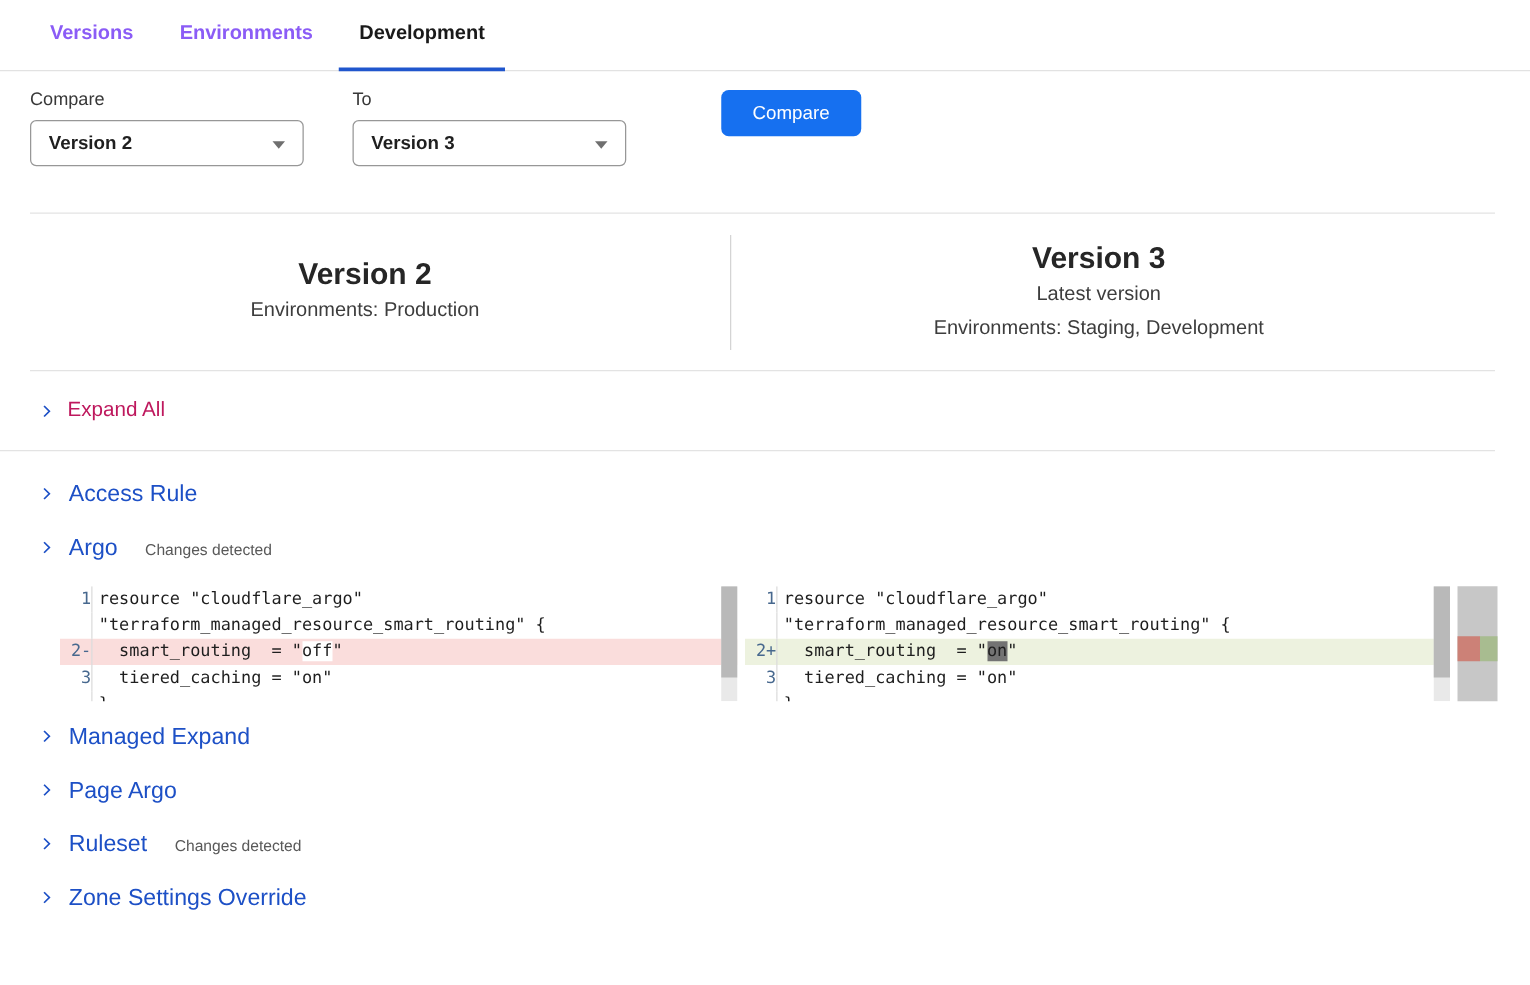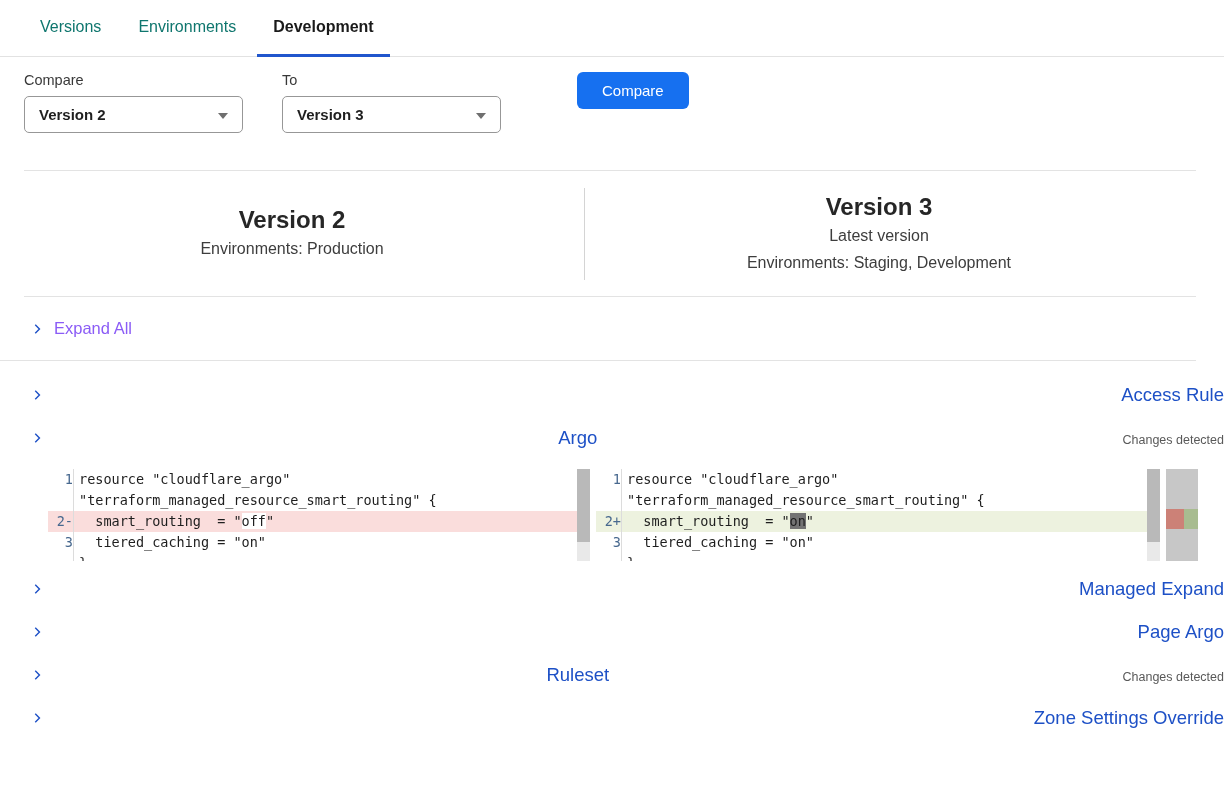--- a/index.html
+++ b/index.html
@@ -3,21 +3,21 @@
 <meta charset="utf-8">
 <style>
   * { box-sizing: border-box; margin: 0; padding: 0; }
   html,body { width:1224px; height:788px; background:#ffffff; overflow:hidden;
     font-family:"Liberation Sans", sans-serif; color:#222; }
 
   
   .tabbar { display:flex; align-items:stretch; height:57px; padding-left:24px;
     border-bottom:1px solid #e2e2e2; }
   .tab { display:flex; align-items:center; padding:0 16px; margin-right:5px;
-    font-size:16px; font-weight:400; color:#0f766e; cursor:pointer;
+    font-size:16px; font-weight:700; color:#8b5cf6; cursor:pointer;
     border-bottom:3px solid transparent; margin-bottom:-1px; }
   .tab.active { color:#1a1a1a; font-weight:600; border-bottom-color:#2056cd; }
 
   
   .controls { display:flex; margin:15px 0 0 24px; }
   .field { width:219px; margin-right:39px; }
   .field-label { font-size:14.5px; color:#383838; margin-bottom:8px; }
   .select { position:relative; height:37px; border:1px solid #979797; border-radius:5px;
     display:flex; align-items:center; padding:0 14px; font-size:15px; font-weight:700;
     color:#1f1f1f; background:#fff; cursor:pointer; }
@@ -37,25 +37,25 @@
   .vcol.left  { width:584px; }
   .vcol.right { width:588px; }
   .vtitle { font-size:24px; font-weight:700; color:#262626; line-height:30px; }
   .vsub { font-size:16px; color:#3d3d3d; line-height:27px; }
   .vdivider { width:1px; height:92px; background:#d4d4d4; }
 
   
   .expand-row { display:flex; align-items:center; padding:22px 0 22px 30px;
     border-bottom:1px solid #e3e3e3; margin-right:28px; cursor:pointer; }
   .expand-row .chev { margin-right:10px; }
-  .expand-label { font-size:16.5px; color:#8b5cf6; }
+  .expand-label { font-size:16.5px; color:#be185d; }
 
   
   .sections { padding-top:22px; }
-  .section-row { display:flex; align-items:center; margin:0 0 19px 30px; height:24px; cursor:pointer;justify-content:space-between; }
+  .section-row { display:flex; align-items:center; margin:0 0 19px 30px; height:24px; cursor:pointer; }
   .section-row .chev { margin-right:11px; }
   .section-label { font-size:18.5px; color:#1d50c6; }
   .section-badge { font-size:12.5px; color:#595959; margin-left:22px; padding-top:3px; }
   .chev { display:inline-flex; color:#1d50c6; }
   .chev svg { width:14px; height:14px; }
 
   
   .diff-row { display:flex; margin:12px 0 16px 48px; }
   .diff-panel { position:relative; height:92px; overflow:hidden; background:#fff; }
   .diff-panel.lp { width:542px; margin-right:6px; }

